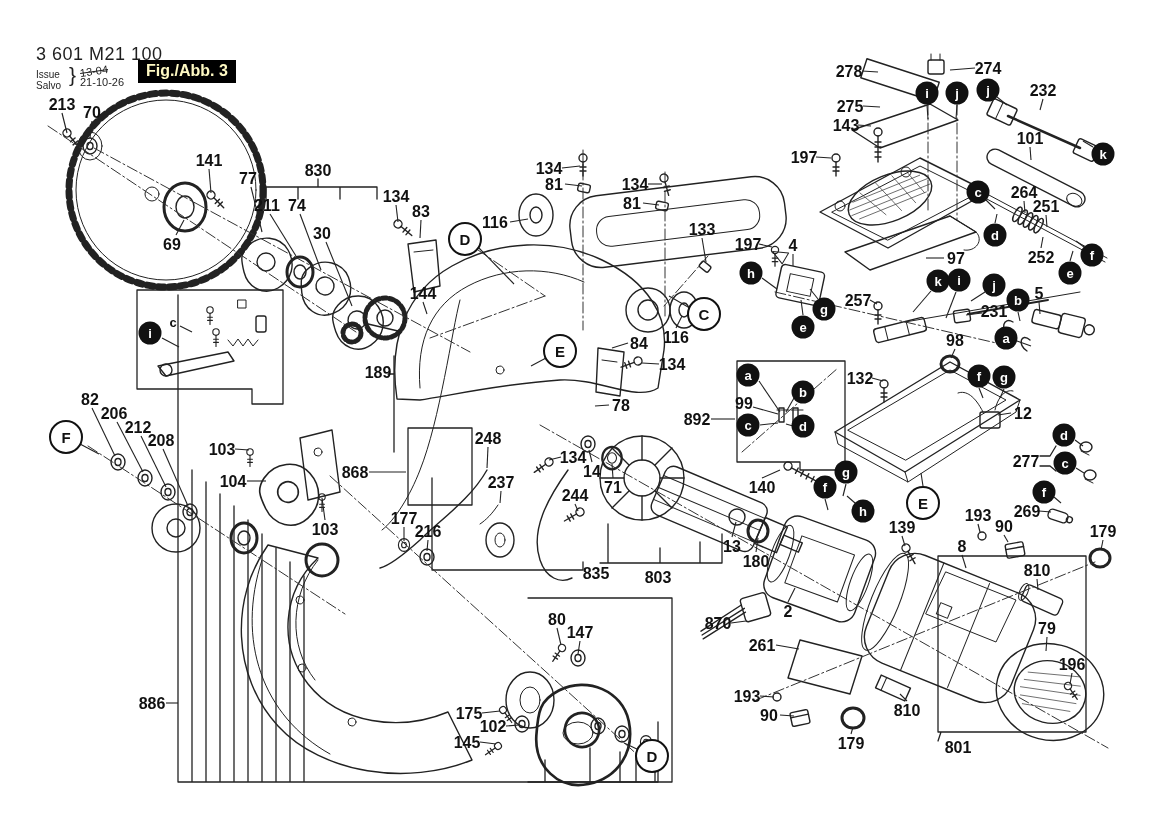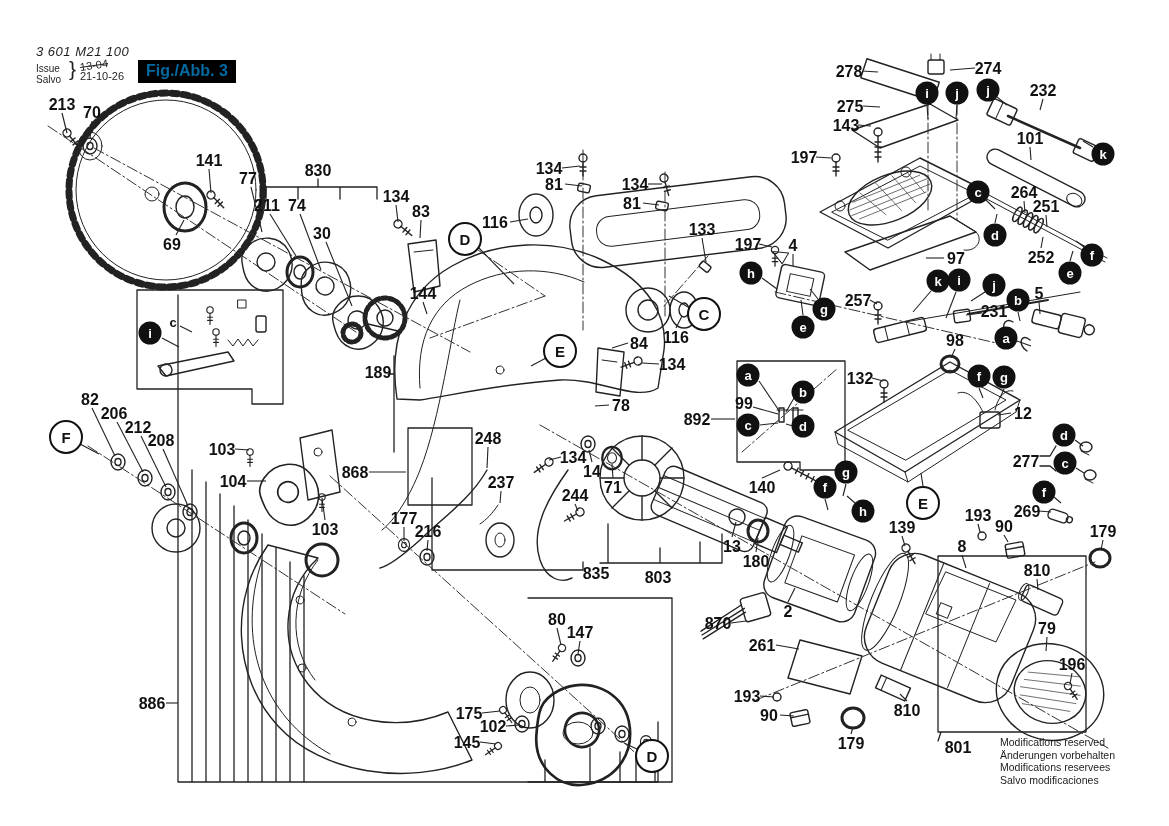--- a/index.html
+++ b/index.html
@@ -9,27 +9,27 @@
   .ink{stroke:#222;fill:none;stroke-width:1.4;stroke-linejoin:round;stroke-linecap:round;}
   .thin{stroke-width:1;}
   .thick{stroke-width:3;}
   .teeth{stroke:#222;fill:none;stroke-width:7;stroke-dasharray:6 5;}
   .gear{stroke:#222;fill:none;stroke-width:5;stroke-dasharray:4 3;}
   .axis{stroke:#333;fill:none;stroke-width:1;stroke-dasharray:11 3 2 3;}
   .grp{stroke:#222;fill:none;stroke-width:1.3;}
   .hatch{stroke:#444;stroke-width:.7;}
   .lbl{font-family:"Liberation Sans",sans-serif;font-weight:bold;fill:#111;}
   .hdr{position:absolute;left:36px;top:44px;}
-  .hdr .pn{font-size:13px;letter-spacing:.5px;font-style:italic;}
+  .hdr .pn{font-size:18px;letter-spacing:.5px;}
   .issue-wrap{position:relative;margin-top:4px;font-size:10px;line-height:11px;}
   .brace{position:absolute;left:33px;top:0;font-size:21px;font-weight:normal;}
   .dates{position:absolute;left:44px;top:-3px;}
   .strike{display:inline-block;font-size:11px;text-decoration:line-through;transform:rotate(-8deg);}
   .newdate{font-size:11px;}
-  .figbox{position:absolute;left:102px;top:16px;background:#000;color:#0369a1;
+  .figbox{position:absolute;left:102px;top:16px;background:#000;color:#fef9c3;
           font-size:16px;font-weight:bold;padding:2px 8px 3px 8px;white-space:nowrap;}
   .footer{position:absolute;left:1000px;top:736px;font-size:10.5px;line-height:12.5px;color:#222;}
 </style>
 </head>
 <body>
 
 <div class="stage">
 
 <svg id="art" width="1169" height="826" viewBox="0 0 1169 826">
   <defs>
@@ -721,20 +721,14 @@
     <div>Salvo</div>
     <div class="brace">}</div>
     <div class="dates">
       <div class="strike">13-04</div>
       <div class="newdate">21-10-26</div>
     </div>
   </div>
   <div class="figbox">Fig./Abb. 3</div>
 </div>
 
-<div class="footer">
-  <div>Modifications reserved</div>
-  <div>Änderungen vorbehalten</div>
-  <div>Modifications reservees</div>
-  <div>Salvo modificaciones</div>
+
 </div>
 
-</div>
-
 </body></html>

